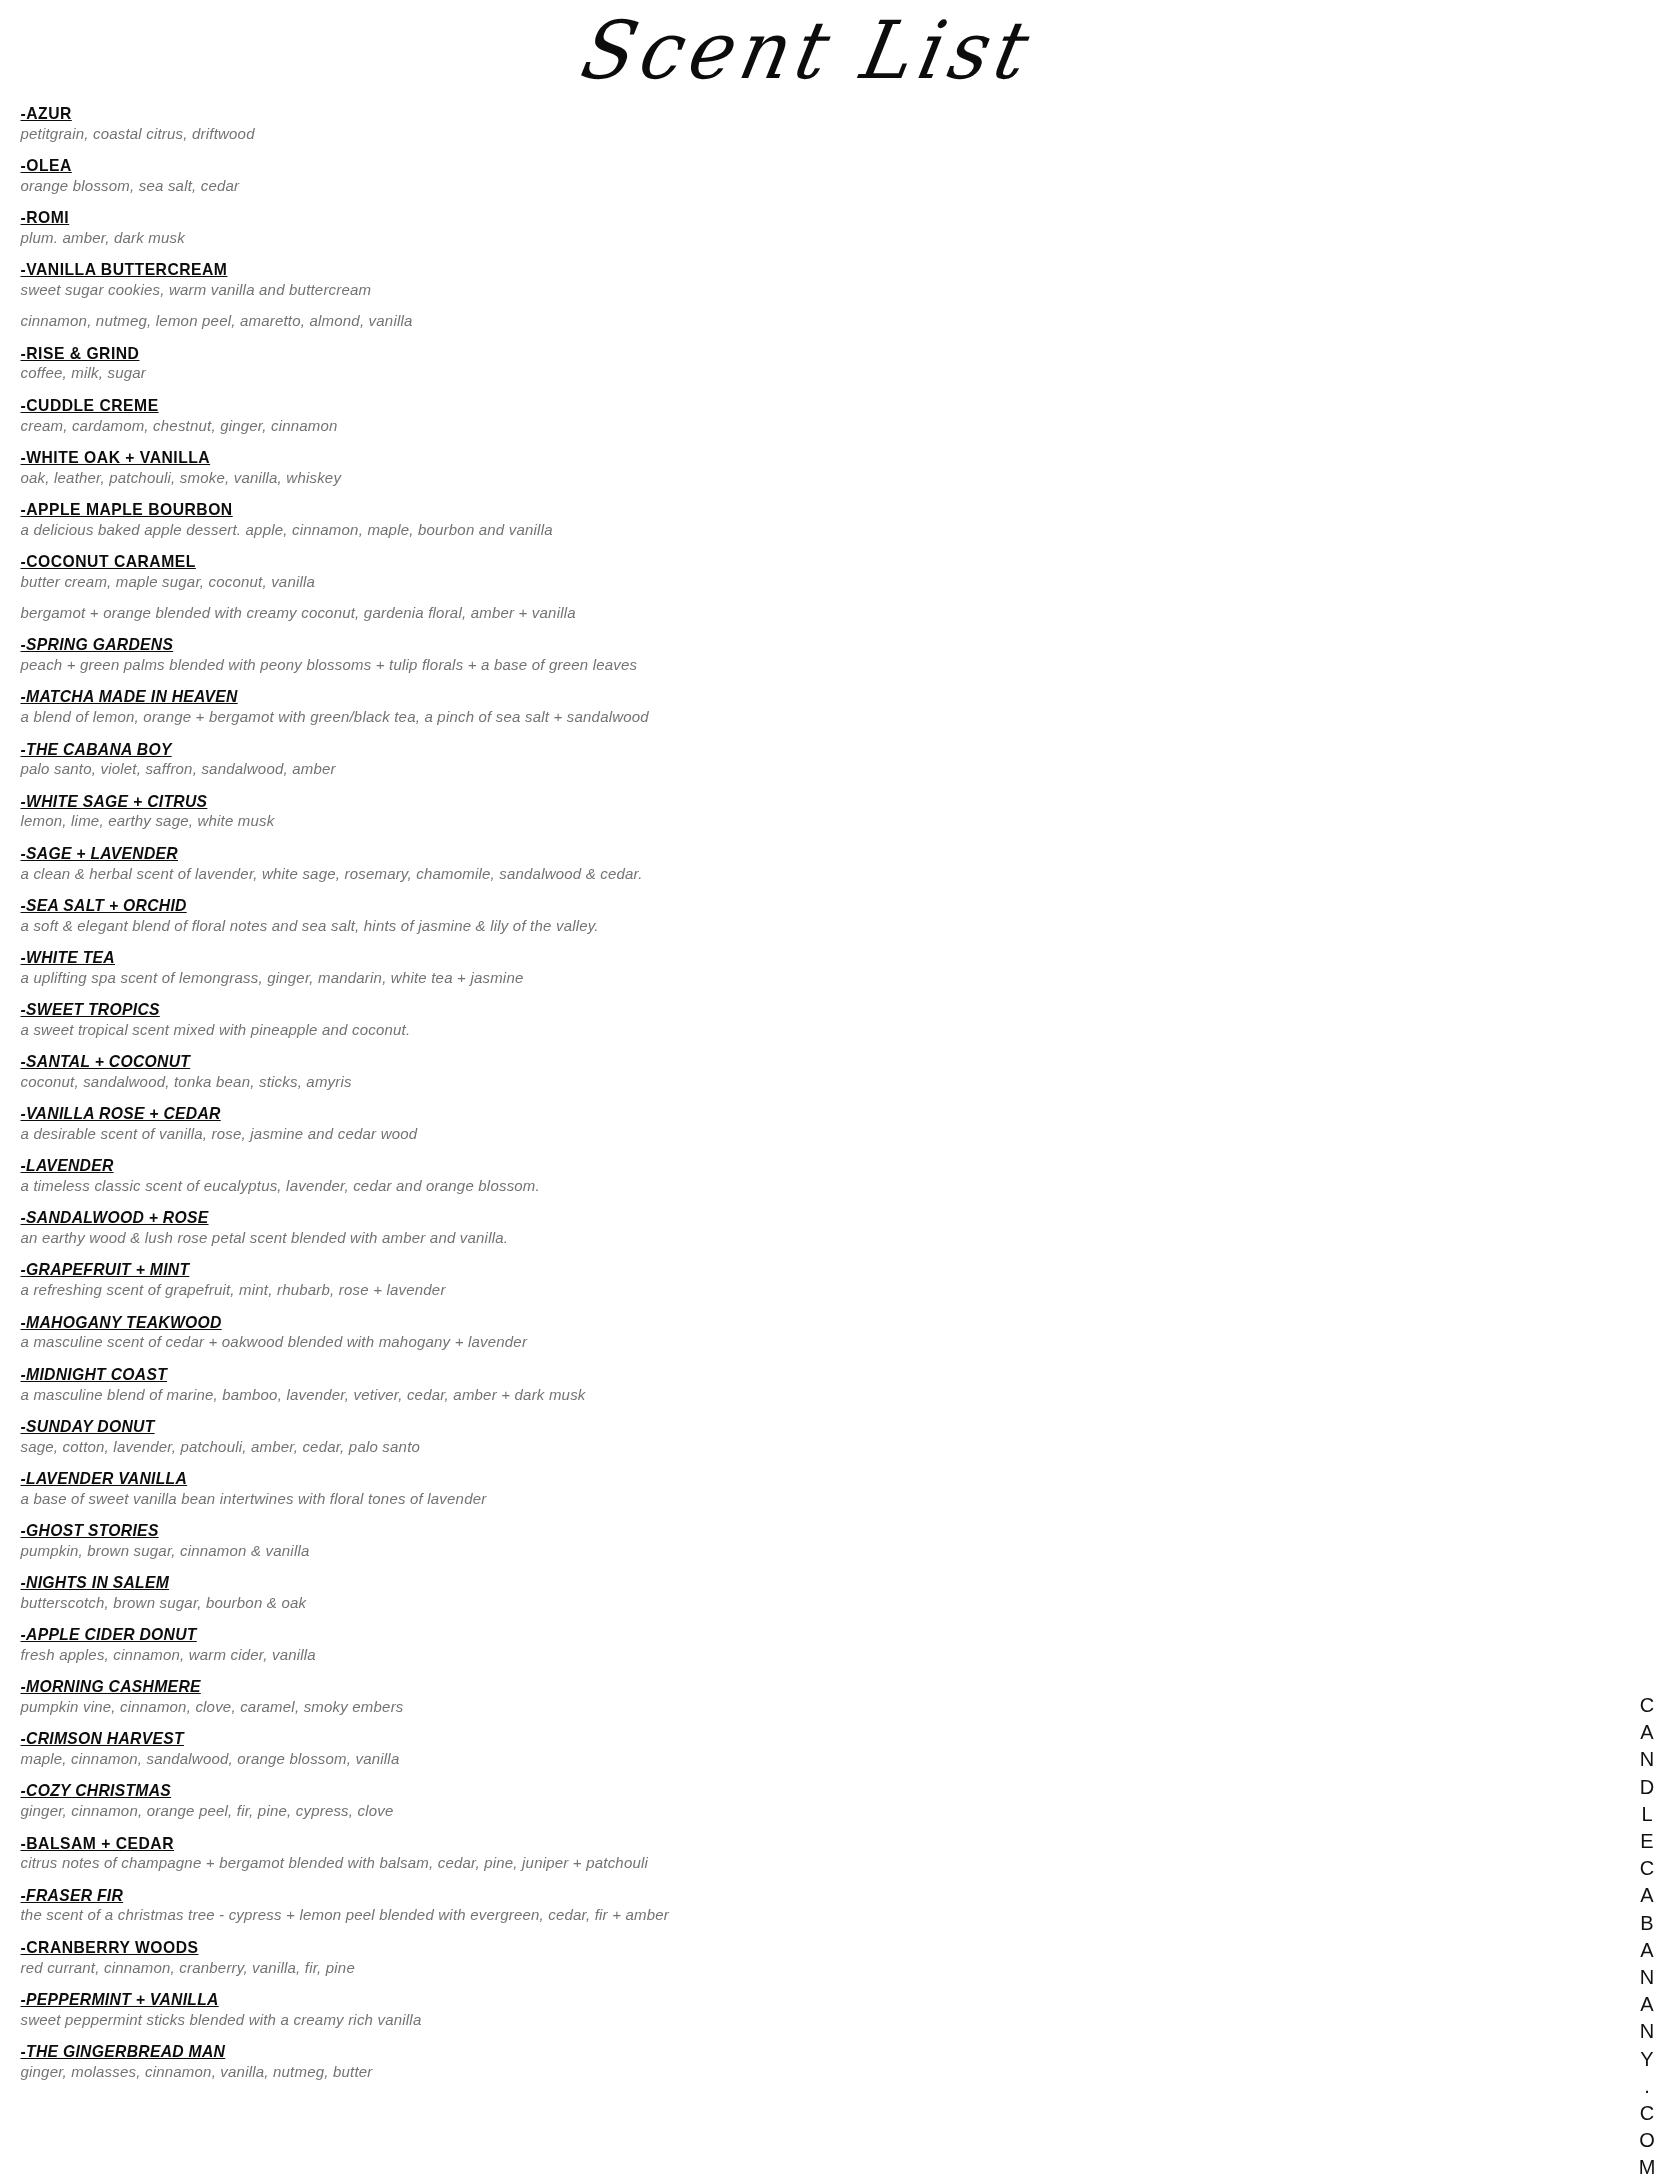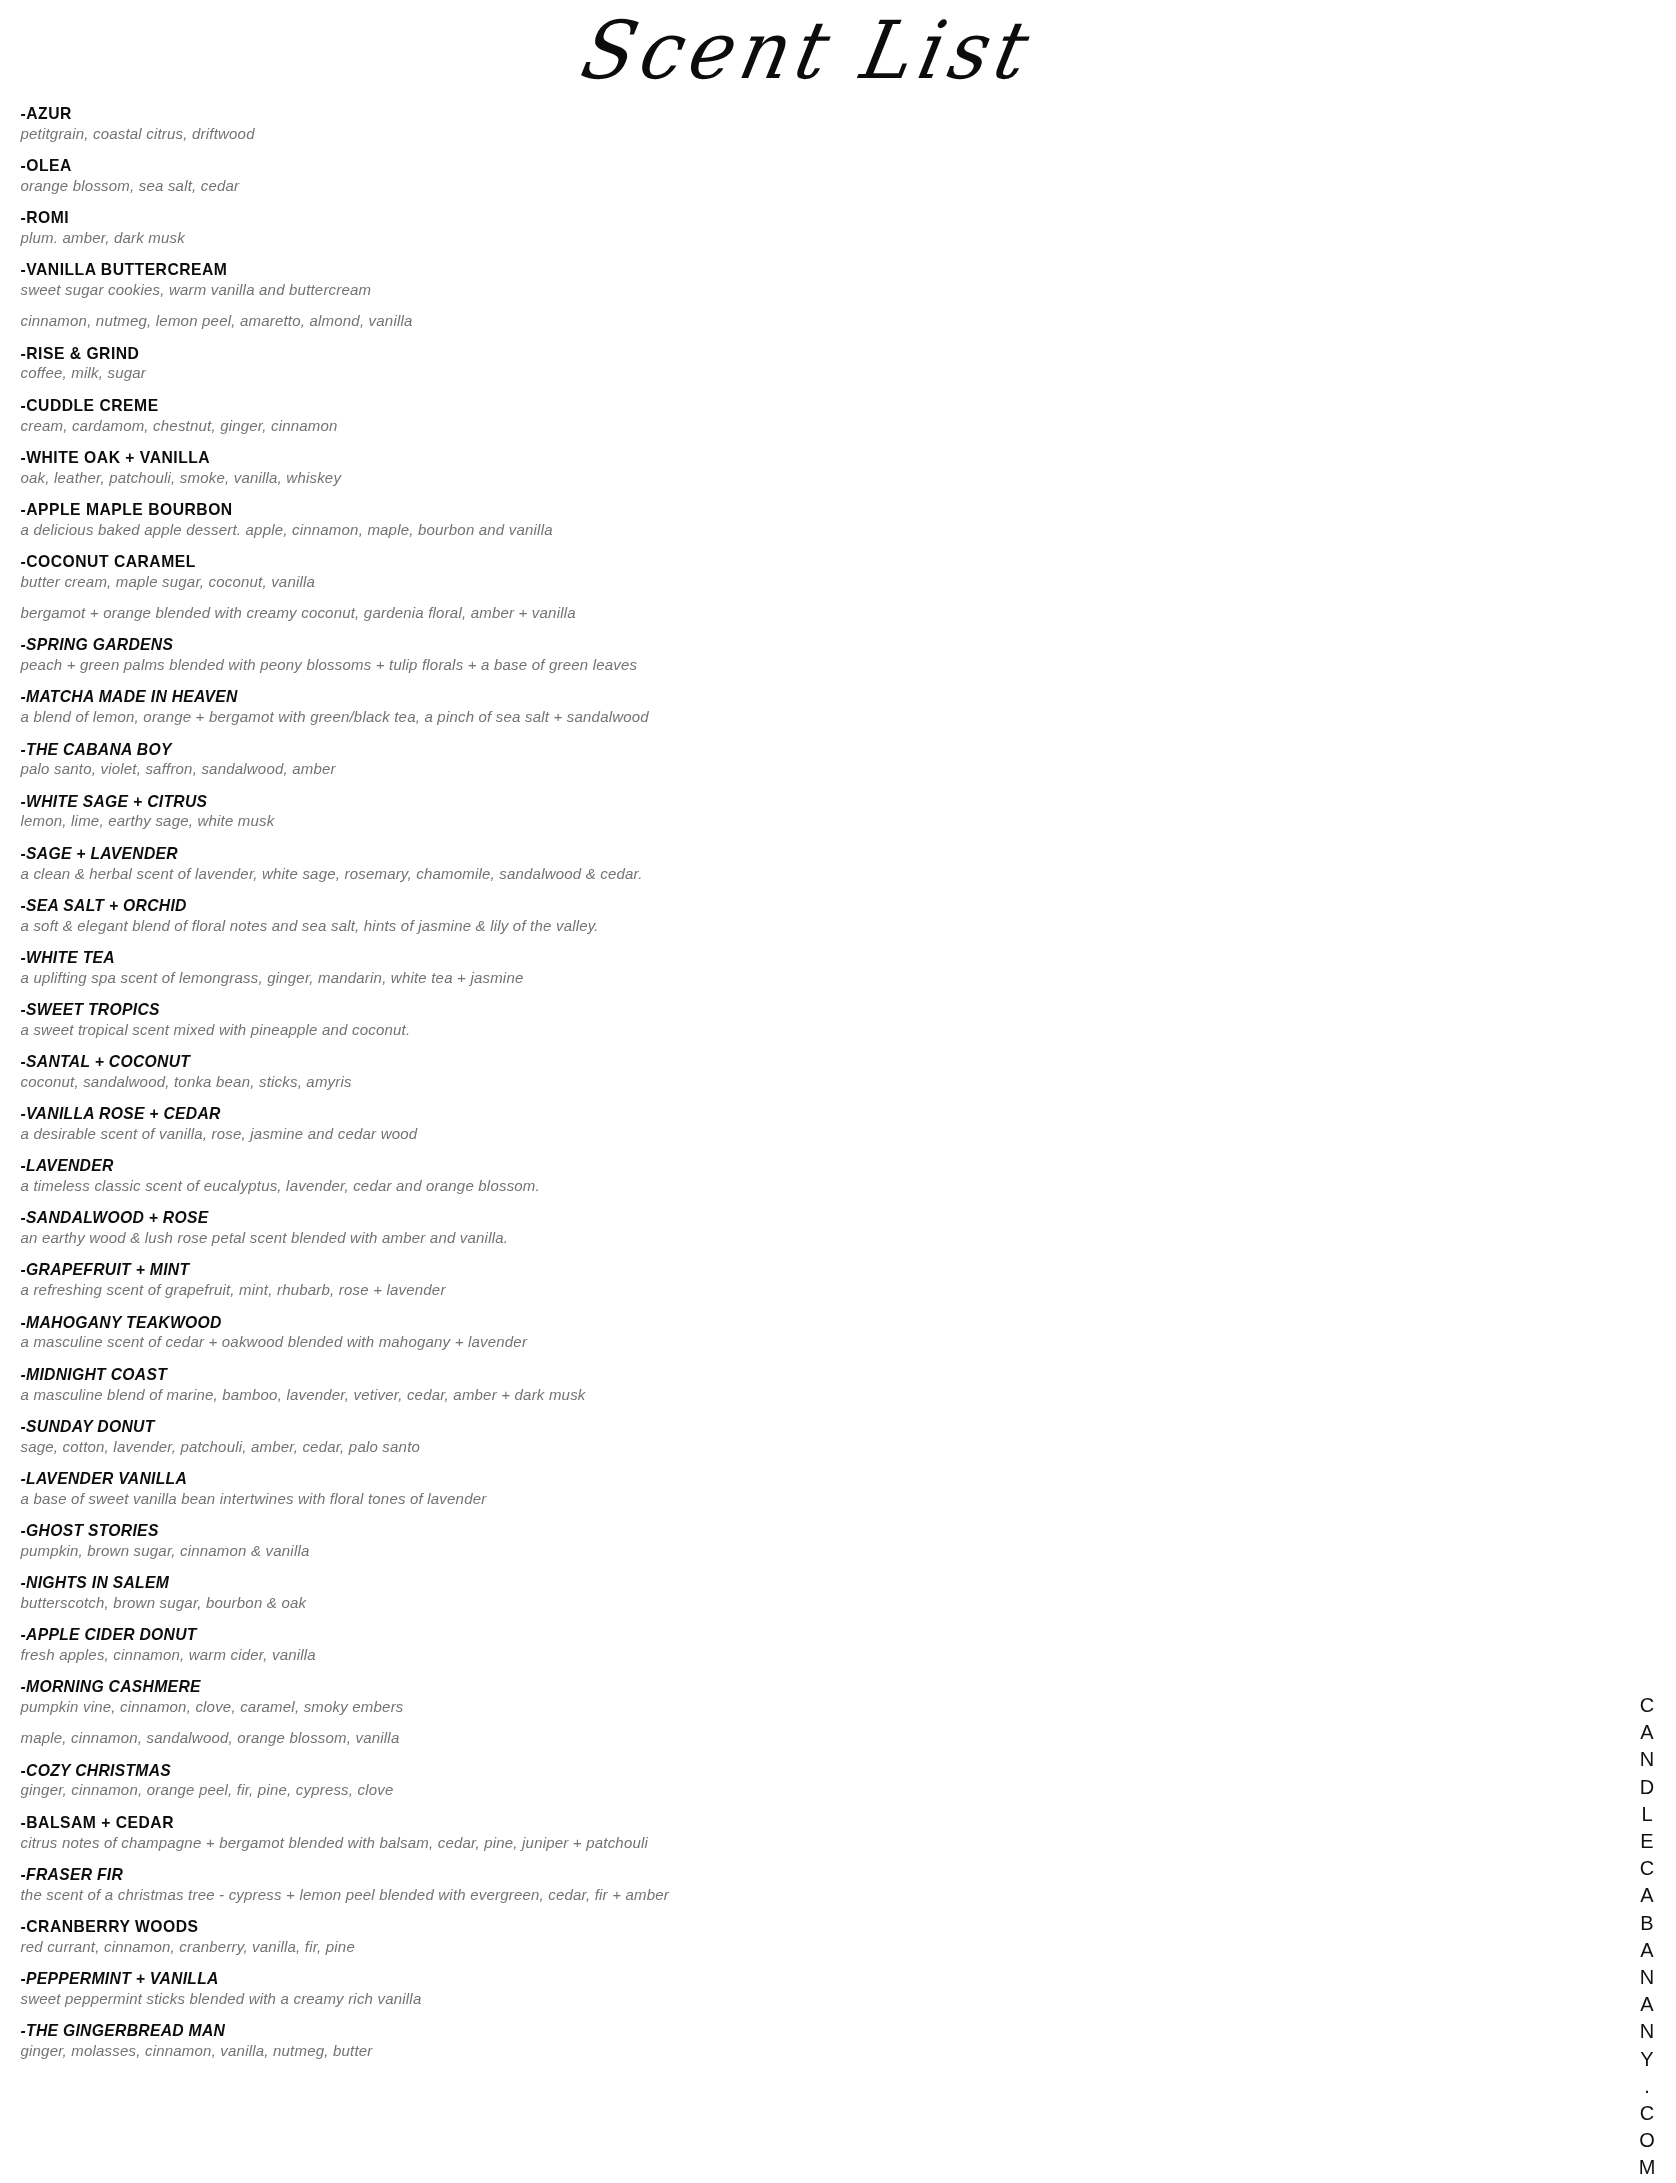--- a/index.html
+++ b/index.html
@@ -58,20 +58,21 @@
   .scent-name {
     font-family: "Liberation Sans", sans-serif;
     font-weight: 700;
     font-style: normal;
     font-size: 15.7px;
     letter-spacing: 0.5px;
     line-height: 1.22;
     color: #0d0d0d;
     margin: 0;
     white-space: nowrap;
+    text-decoration: underline;
   }
   .scent-name.italic {
     font-weight: 700;
     font-style: italic;
     letter-spacing: 0.3px;
   }
   .scent-notes {
     font-family: "Liberation Sans", sans-serif;
     font-style: italic;
     font-weight: 400;
@@ -228,20 +229,21 @@
       </div>
       <div class="scent-entry">
         <div class="scent-name italic">-APPLE CIDER DONUT</div>
         <div class="scent-notes">fresh apples, cinnamon, warm cider, vanilla</div>
       </div>
       <div class="scent-entry">
         <div class="scent-name italic">-MORNING CASHMERE</div>
         <div class="scent-notes">pumpkin vine, cinnamon, clove, caramel, smoky embers</div>
       </div>
       <div class="scent-entry">
+        <div class="scent-name italic">-CRIMSON HARVEST</div>
         <div class="scent-notes">maple, cinnamon, sandalwood, orange blossom, vanilla</div>
       </div>
       <div class="scent-entry">
         <div class="scent-name italic">-COZY CHRISTMAS</div>
         <div class="scent-notes">ginger, cinnamon, orange peel, fir, pine, cypress, clove</div>
       </div>
       <div class="scent-entry">
         <div class="scent-name">-BALSAM + CEDAR</div>
         <div class="scent-notes">citrus notes of champagne + bergamot blended with balsam, cedar, pine, juniper + patchouli</div>
       </div>

